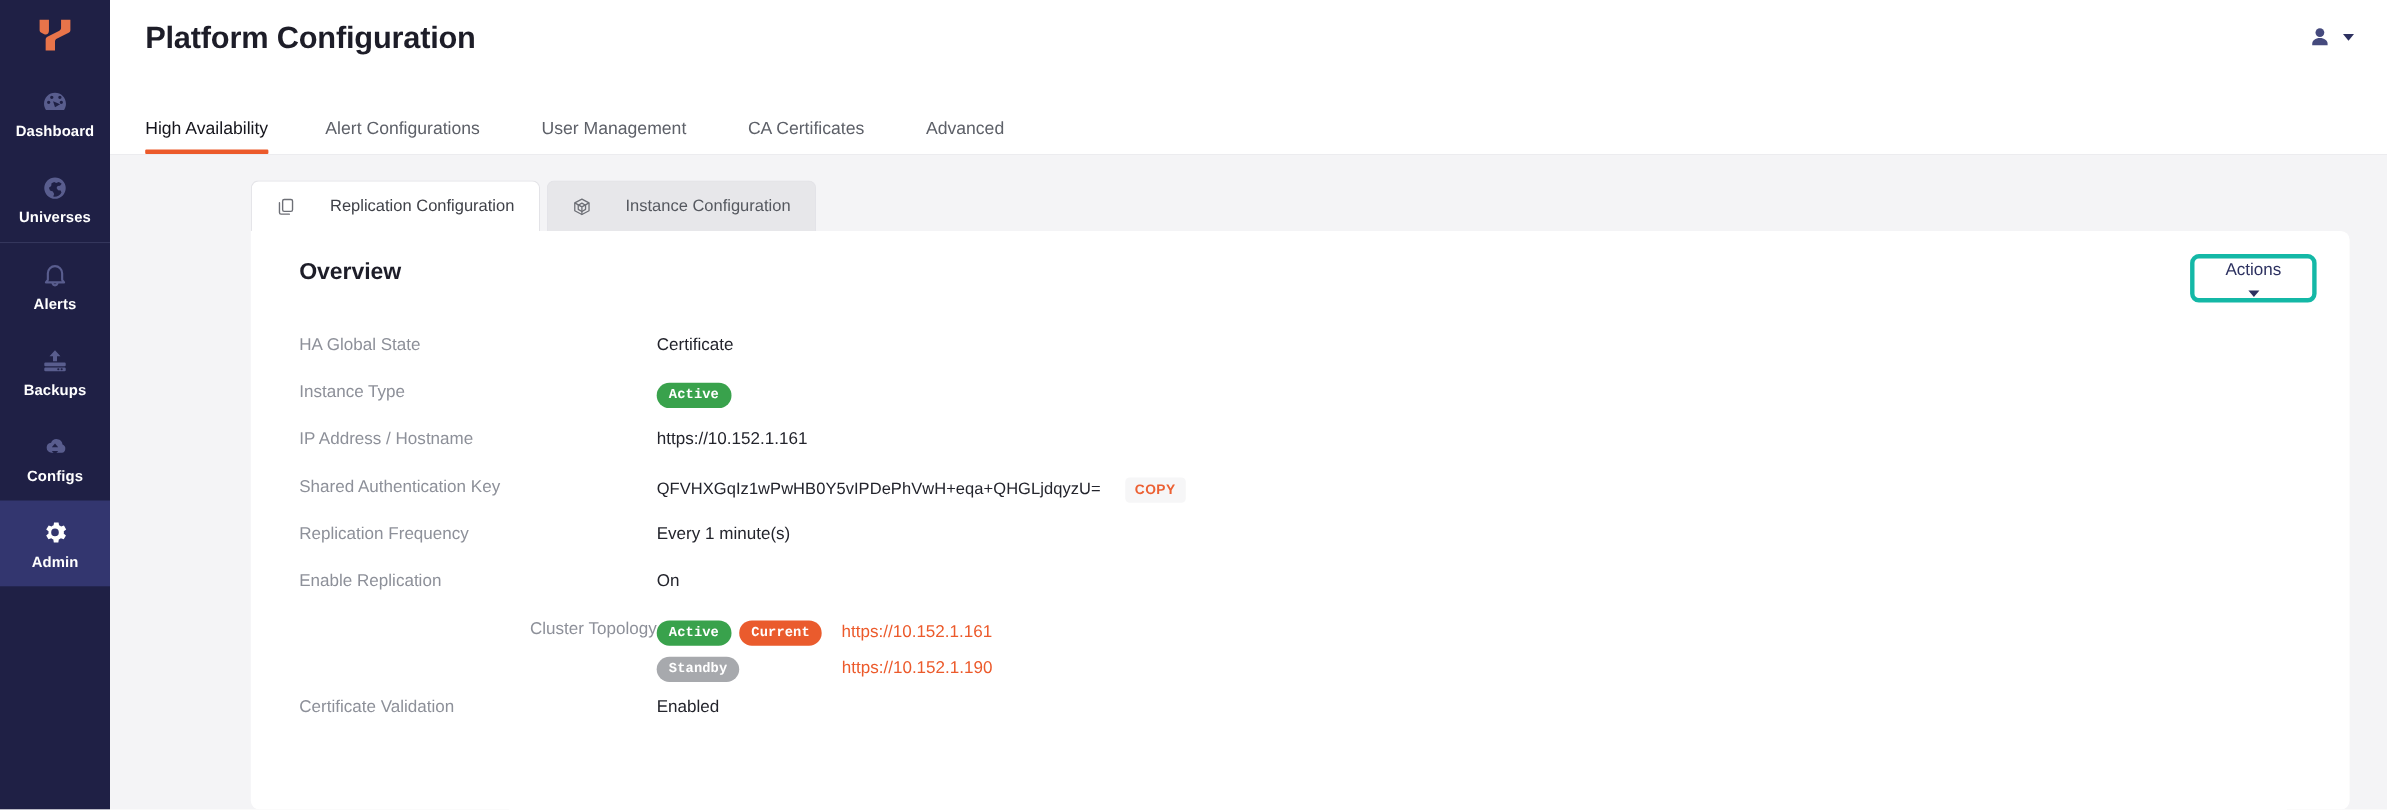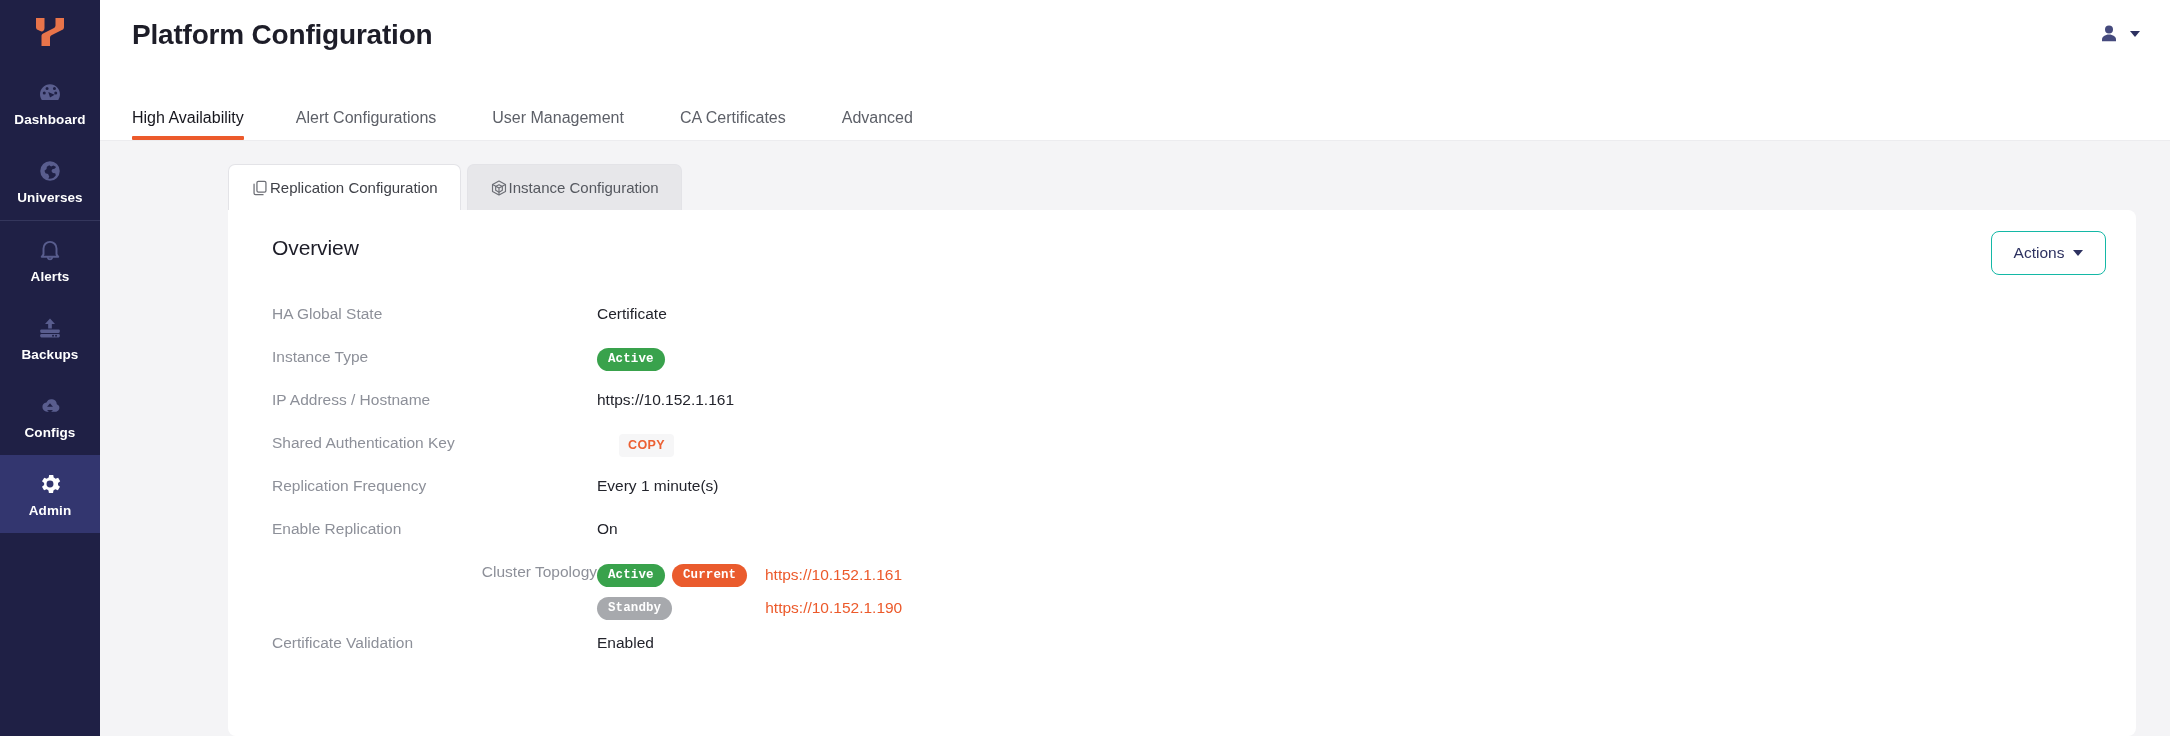--- a/index.html
+++ b/index.html
@@ -141,21 +141,21 @@
   }
   .subtabs {
     display: flex;
     align-items: flex-end;
     gap: 0;
     padding-left: 0;
   }
   .subtab {
     display: flex;
     align-items: center;
-    gap: 1px;
+    gap: 31px;
     height: 46px;
     padding: 0 22px;
     font-size: 15px;
     color: #55585f;
     border: 1px solid #e3e3e7;
     border-bottom: none;
     border-radius: 7px 7px 0 0;
     background: #e7e7ea;
     cursor: pointer;
     position: relative;
@@ -179,40 +179,41 @@
     position: relative;
     min-height: 0;
   }
   .card-head {
     display: flex;
     align-items: flex-start;
     padding: 0 30px 0 44px;
   }
   .overview-title {
     font-size: 21px;
-    font-weight: 400;
+    font-weight: 700;
     color: #1d1d28;
     letter-spacing: -0.1px;
   }
   .actions-btn {
     margin-left: auto;
     margin-top: -5px;
     min-width: 115px;
     height: 44px;
-    border: 1px solid #14b8a6;
+    border: 4px solid #14b8a6;
     border-radius: 8px;
     background: #ffffff;
     display: flex;
     align-items: center;
     justify-content: center;
     gap: 9px;
     font-size: 15.5px;
     color: #2d3160;
     cursor: pointer;
     padding: 0 4px;
+    flex-direction: column;
   }
   .actions-btn .caret {
     width: 0; height: 0;
     border-left: 5px solid transparent;
     border-right: 5px solid transparent;
     border-top: 6px solid #2d3160;
   }
 
   
   .details { padding: 28px 0 0 44px; }
@@ -467,20 +468,21 @@
           </div>
 
           <div class="drow">
             <div class="dlabel">IP Address / Hostname</div>
             <div class="dvalue">https://10.152.1.161</div>
           </div>
 
           <div class="drow">
             <div class="dlabel">Shared Authentication Key</div>
             <div class="dvalue">
+              <span class="keytext">QFVHXGqIz1wPwHB0Y5vIPDePhVwH+eqa+QHGLjdqyzU=</span>
               <span class="copy-badge">COPY</span>
             </div>
           </div>
 
           <div class="drow">
             <div class="dlabel">Replication Frequency</div>
             <div class="dvalue">Every 1 minute(s)</div>
           </div>
 
           <div class="drow">

